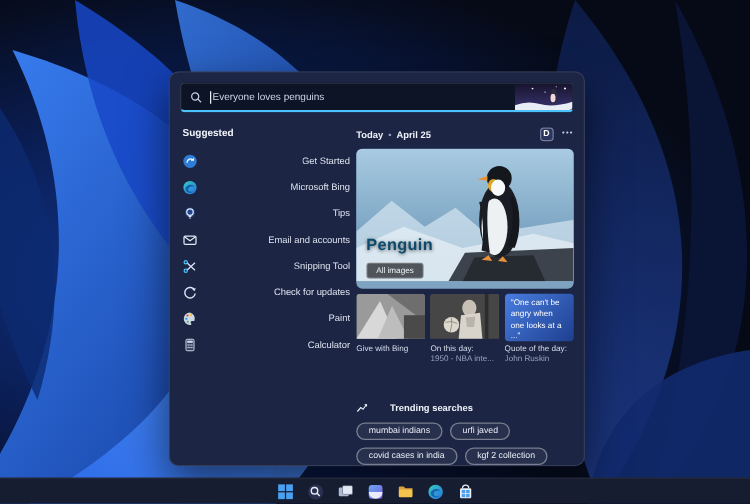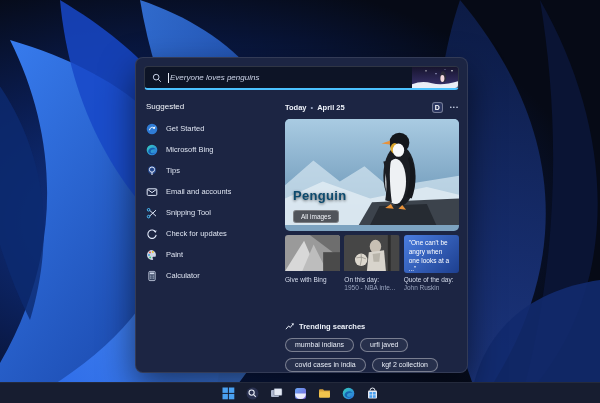--- a/index.html
+++ b/index.html
@@ -14,31 +14,31 @@
 
   
   .panel { position:absolute; left:135px; top:57px; width:333px; height:316px;
     background:#1c2543; border:1px solid rgba(255,255,255,.10); border-radius:8px;
     box-shadow:0 14px 34px rgba(0,0,0,.55); color:#e8ecf6; overflow:hidden; }
 
   .searchbar { position:relative; margin:8px 8px 2px 8px; height:24px;
     background:#0d1426; border:1px solid rgba(255,255,255,.14); border-bottom:2px solid #4cc2ff;
     border-radius:4px; display:flex; align-items:center; padding:0 4px 0 7px; }
   .searchbar .q { width:10px; height:10px; flex:0 0 auto; margin-right:6px; }
-  .search-text { font-size:8px; color:#cdd5e8; white-space:nowrap; flex:1 1 auto;font-style:italic; }
+  .search-text { font-size:8px; color:#cdd5e8; white-space:nowrap; flex:1 1 auto; }
   .caret { display:inline-block; width:1px; height:10px; background:#e8ecf6; vertical-align:middle; margin-right:1px; }
   .search-art { position:absolute; right:0; top:0; height:100%; width:46px; border-radius:0 3px 3px 0; overflow:hidden; }
 
   .panel-body { display:flex; padding:0 8px; }
 
   
   .sidebar { width:136px; flex:0 0 auto; padding-top:6px; }
-  .suggested { font-size:8px; font-weight:normal; color:#f2f5fb; margin:4px 0 7px 2px; }
+  .suggested { font-size:8px; font-weight:bold; color:#f2f5fb; margin:4px 0 7px 2px; }
   .side-item { display:flex; align-items:center; gap:8px; height:21px; padding-left:2px;
-    border-radius:4px; cursor:default; }
+    border-radius:4px; cursor:default;justify-content:space-between; }
   .sicon { width:12px; height:12px; flex:0 0 auto; display:flex; align-items:center; justify-content:center; }
   .slabel { font-size:7.5px; color:#dde3f0; white-space:nowrap; overflow:hidden; }
 
   
   .content { flex:1 1 auto; padding-top:6px; padding-left:5px; min-width:0; }
   .content-header { display:flex; align-items:center; height:14px; margin:2px 0 5px 0; }
   .date-text { font-size:7.5px; font-weight:bold; color:#eef2fa; }
   .date-sep { font-size:7.5px; color:#9aa6c2; margin:0 4px; }
   .header-right { margin-left:auto; display:flex; align-items:center; gap:7px; }
   .avatar { width:11px; height:11px; border-radius:3px; background:#2b3660; border:1px solid rgba(255,255,255,.35);
@@ -57,21 +57,21 @@
   .card { flex:1 1 0; min-width:0; cursor:default; }
   .card-img { height:38px; border-radius:3px; overflow:hidden; position:relative; }
   .card-img svg { position:absolute; inset:0; }
   .quote-img { background:linear-gradient(135deg,#4a7de0,#1d3f8f); padding:4px 5px; }
   .quote-text { font-size:6.5px; line-height:1.35; color:#fff; }
   .card-cap { margin-top:3px; }
   .cap1 { font-size:6.5px; color:#d7deee; line-height:1.3; white-space:nowrap; overflow:hidden; }
   .cap2 { font-size:6.5px; color:#98a3bd; line-height:1.3; white-space:nowrap; overflow:hidden; }
 
   .trending { margin-top:10px; }
-  .trending-header { display:flex; align-items:center; gap:5px;margin-top:29px; }
+  .trending-header { display:flex; align-items:center; gap:18px;margin-top:29px; }
   .trend-icon { width:9px; height:9px; }
   .trending-title { font-size:7.5px; font-weight:bold; color:#eef2fa; }
   .chips { display:flex; flex-wrap:wrap; gap:6px 6px; margin-top:7px; }
   .chip { background:rgba(255,255,255,.05); border:1px solid rgba(255,255,255,.38);
     border-radius:999px; color:#e8edf7; font-size:7px; padding:2.5px 9px;
     font-family:"Liberation Sans", sans-serif; white-space:nowrap; }
 
   
   .taskbar { position:absolute; left:0; right:0; bottom:0; height:21px; background:#171d30;
     border-top:1px solid rgba(255,255,255,.06); display:flex; align-items:center; justify-content:center; gap:11px; }

